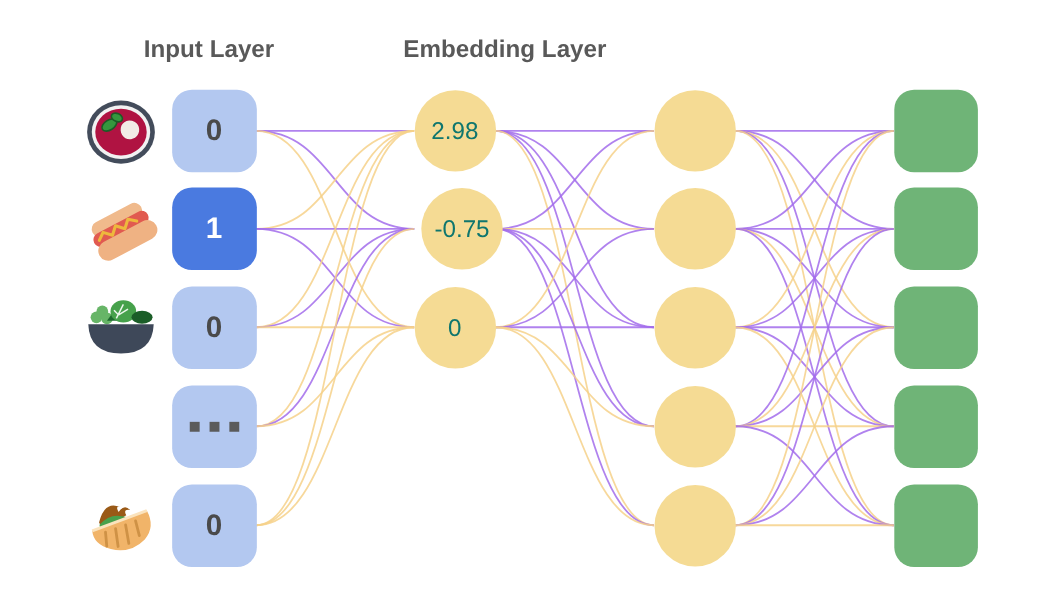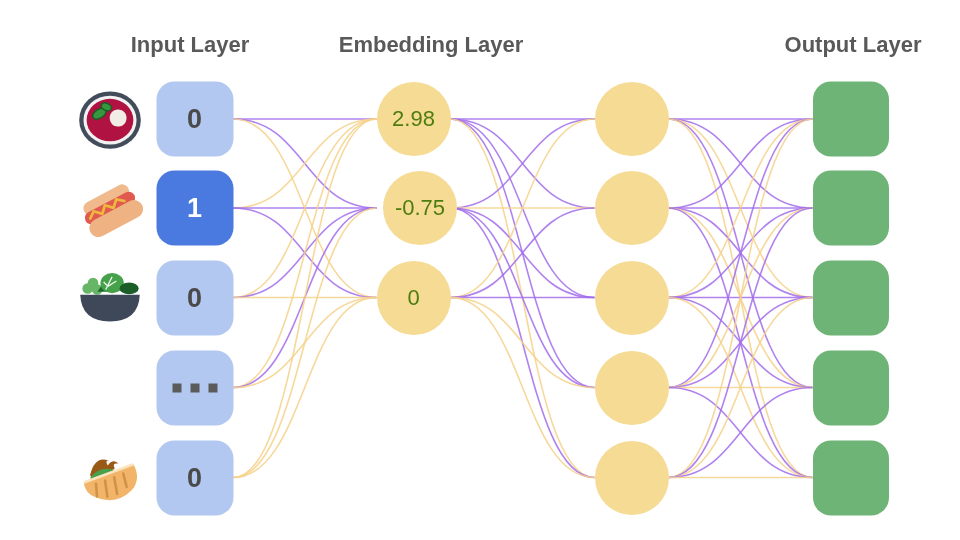--- a/index.html
+++ b/index.html
@@ -14,21 +14,21 @@
   }
   .node{position:absolute;transform:translate(-50%,-50%);z-index:2;
     display:flex;align-items:center;justify-content:center;}
   .inbox{
     width:77px;height:75px;border-radius:18px;background:#b3c8f0;
     font-size:27px;font-weight:700;color:#4a4a4a;
   }
   .inbox.active{background:#4a7ae0;color:#ffffff;}
   .circle{
     width:74px;height:74px;border-radius:50%;background:#f5db94;
-    font-size:22px;font-weight:400;color:#4d7c0f;
+    font-size:22px;font-weight:400;color:#0f766e;
   }
   .outbox{width:76px;height:75px;border-radius:18px;background:#6fb477;}
   .icon{width:68px;height:68px;}
   .icon svg{width:100%;height:100%;display:block;}
   .dots{display:flex;gap:9px;align-items:center;}
   .dots i{display:block;width:9px;height:9px;background:#5b5b5b;}
 </style>
 </head>
 <body>
 
@@ -84,22 +84,21 @@
       <path d="M668.5 387.5 C740.5 387.5, 740.5 297.5, 812.5 297.5" fill="none" stroke="#a26ceb" stroke-width="1.6" stroke-opacity="0.85"></path>
       <path d="M668.5 387.5 C740.5 387.5, 740.5 387.5, 812.5 387.5" fill="none" stroke="#f6d189" stroke-width="1.6" stroke-opacity="0.85"></path>
       <path d="M668.5 387.5 C740.5 387.5, 740.5 477.5, 812.5 477.5" fill="none" stroke="#a26ceb" stroke-width="1.6" stroke-opacity="0.85"></path>
       <path d="M668.5 477.5 C740.5 477.5, 740.5 119, 812.5 119" fill="none" stroke="#f6d189" stroke-width="1.6" stroke-opacity="0.85"></path>
       <path d="M668.5 477.5 C740.5 477.5, 740.5 208, 812.5 208" fill="none" stroke="#a26ceb" stroke-width="1.6" stroke-opacity="0.85"></path>
       <path d="M668.5 477.5 C740.5 477.5, 740.5 297.5, 812.5 297.5" fill="none" stroke="#f6d189" stroke-width="1.6" stroke-opacity="0.85"></path>
       <path d="M668.5 477.5 C740.5 477.5, 740.5 387.5, 812.5 387.5" fill="none" stroke="#a26ceb" stroke-width="1.6" stroke-opacity="0.85"></path>
       <path d="M668.5 477.5 C740.5 477.5, 740.5 477.5, 812.5 477.5" fill="none" stroke="#f6d189" stroke-width="1.6" stroke-opacity="0.85"></path>
     </svg>
   <div class="layer-title" style="left:190px">Input Layer</div>
-  <div class="layer-title" style="left:431px">Embedding Layer</div>
-  <div class="layer-title" style="left:853px">Output Layer</div>
+  <div class="layer-title" style="left:459px">Embedding Layer</div>
   <div id="nodes">
       <div class="node icon" style="left: 110px; top: 119px;">
         <svg viewBox="0 0 64 64">
    <ellipse cx="32" cy="33" rx="29" ry="27" fill="#434c5b"></ellipse>
    <ellipse cx="32" cy="33" rx="25" ry="23" fill="#f2f2f2"></ellipse>
    <ellipse cx="32" cy="33" rx="22" ry="20" fill="#b01342"></ellipse>
    <path d="M39 23 C46 23 49 29 47 34 C45 40 36 41 33 35.5 C30 30 32.5 23.5 39 23 Z" fill="#f2ece6"></path>
    <g stroke="#1c5b26" stroke-width="1.4" fill="#35973e">
      <ellipse cx="22" cy="27" rx="7" ry="4.2" transform="rotate(-32 22 27)"></ellipse>
      <ellipse cx="28.5" cy="20.5" rx="5" ry="3.4" transform="rotate(24 28.5 20.5)"></ellipse>

